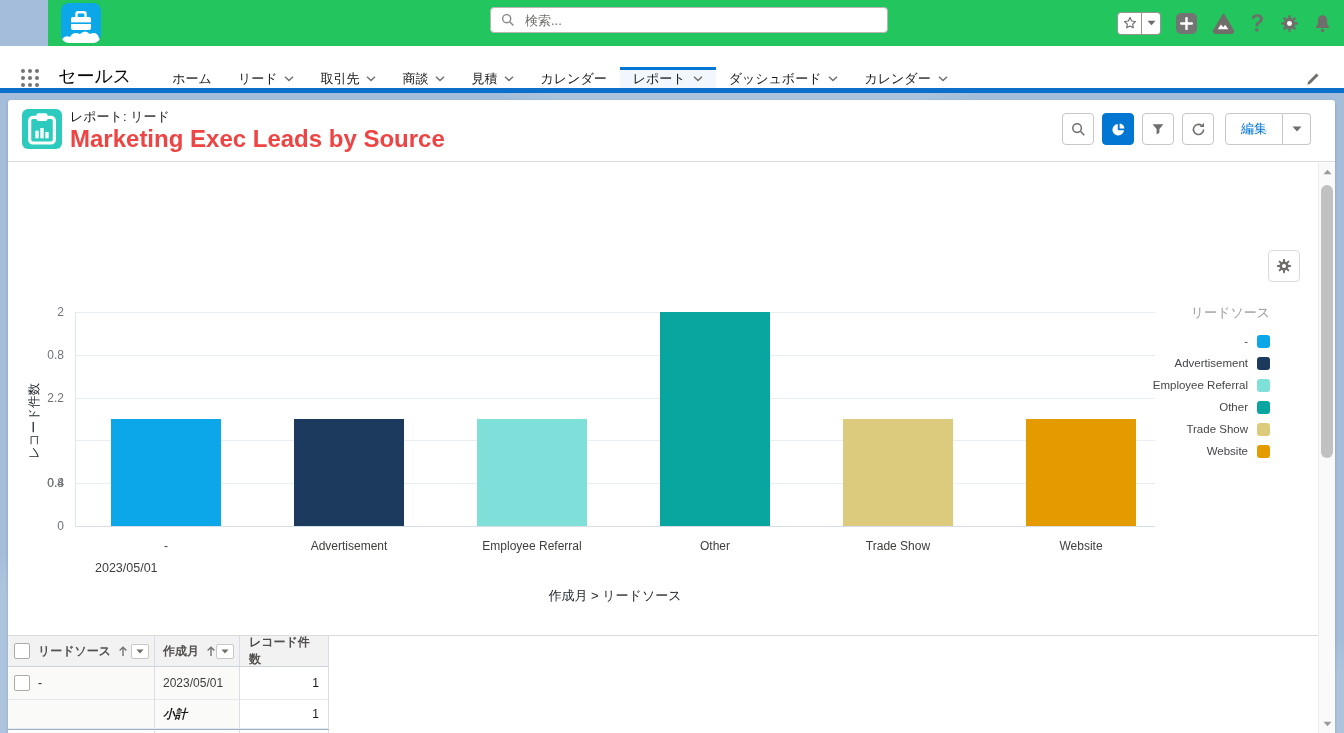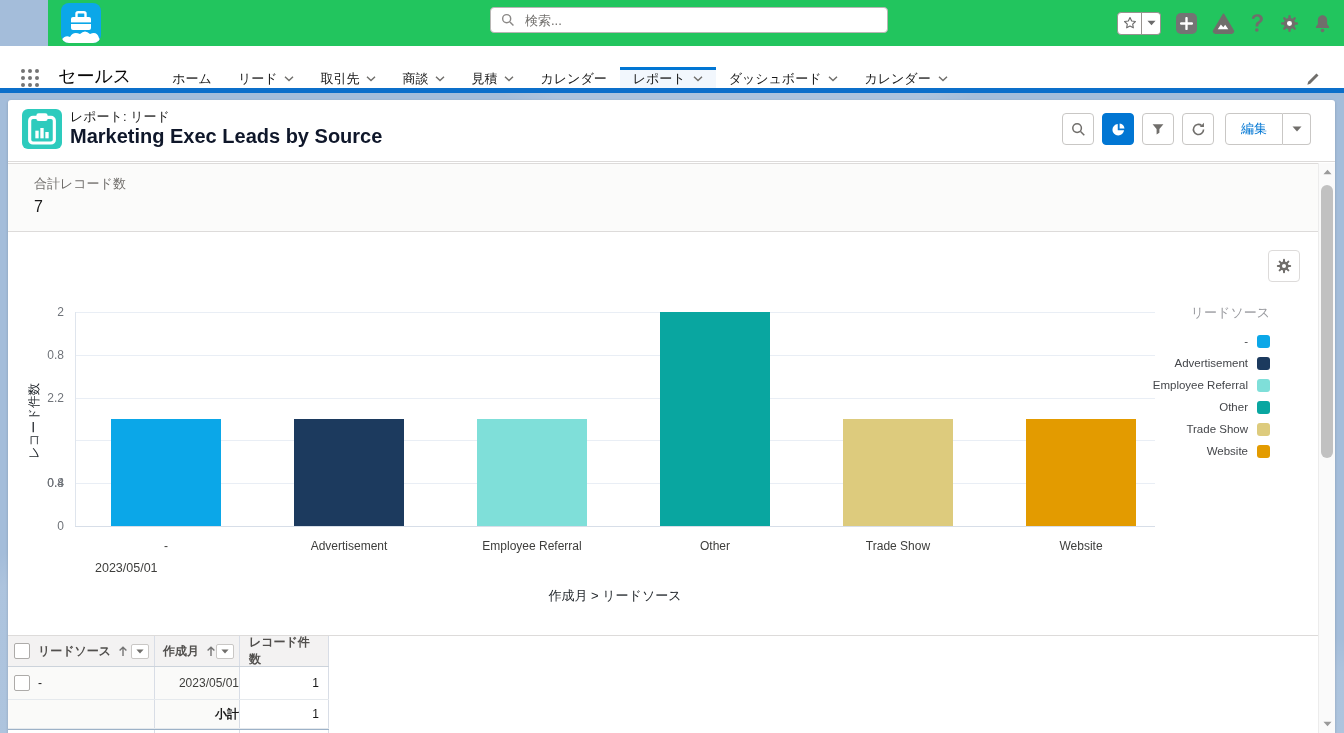--- a/index.html
+++ b/index.html
@@ -32,21 +32,21 @@
   .nav-tabs{display:flex;align-items:stretch;flex:1;}
   .nav-tab{display:flex;align-items:center;gap:7px;padding:0 13px;font-size:13px;color:#181818;cursor:pointer;border-top:3px solid transparent;box-sizing:border-box;white-space:nowrap;}
   .nav-tab.active{background:#f2f7fd;border-top:3px solid #0176d3;}
   .nav-edit{margin-right:18px;display:flex;align-items:center;background:none;border:none;cursor:pointer;}
   .dark-strip{position:absolute;top:88px;left:0;width:100%;height:5px;background:#0c6fca;}
   .main-panel{position:absolute;left:8px;top:100px;width:1327px;height:633px;background:#fff;border-radius:3px 3px 0 0;box-shadow:0 1px 3px rgba(0,0,0,0.18);}
   
   .report-head{position:absolute;top:0;left:0;width:100%;height:62px;border-bottom:1px solid #dddbda;box-sizing:border-box;}
   .report-icon{position:absolute;left:14px;top:9px;width:40px;height:40px;border-radius:6px;background:#2dcbbd;}
   .report-obj{position:absolute;left:62px;top:8px;font-size:13px;color:#181818;}
-  .report-title{position:absolute;left:62px;top:25px;font-size:20px;font-weight:700;color:#0f172a;}
+  .report-title{position:absolute;left:62px;top:25px;font-size:24px;font-weight:700;color:#ef4444;}
   .report-actions{position:absolute;right:24px;top:13px;display:flex;align-items:center;gap:8px;}
   .btn{height:32px;background:#fff;border:1px solid #c9c7c5;border-radius:4px;font-size:13px;color:#0176d3;display:flex;align-items:center;justify-content:center;cursor:pointer;font-family:inherit;box-sizing:border-box;}
   .btn-text{padding:0 16px;gap:7px;}
   .btn-icon{width:32px;padding:0;}
   .btn-icon.active-blue{background:#0176d3;border-color:#0176d3;}
   .split-main{border-radius:4px 0 0 4px;padding:0 15px;}
   .split-caret{border-radius:0 4px 4px 0;border-left:none;width:28px;padding:0;}
   .gap-right{margin-right:3px;}
   
   .summary{position:absolute;top:63px;left:0;width:1310px;height:67px;background:#fbfbfa;border-top:1px solid #dddbda;border-bottom:1px solid #dddbda;box-sizing:content-box;}
@@ -67,30 +67,30 @@
   .legend{position:absolute;right:48px;top:72px;width:260px;}
   .legend-title{font-size:13px;color:#9a9ba0;text-align:right;height:17px;margin-bottom:9px;}
   .legend-item{display:flex;justify-content:flex-end;align-items:center;height:22px;cursor:pointer;}
   .legend-item span{font-size:11.5px;color:#44464a;}
   .legend-swatch{width:13px;height:13px;border-radius:3px;margin-left:9px;flex:0 0 auto;}
   
   .report-table{position:absolute;top:535px;left:0;width:1310px;border-top:1px solid #dddbda;}
   .t-row{display:flex;width:321px;box-sizing:border-box;}
   .t-cell{box-sizing:border-box;border-right:1px solid #d8dde6;display:flex;align-items:center;font-size:12px;color:#181818;overflow:hidden;}
   .c0{width:147px;padding-left:6px;}
-  .c1{width:85px;padding-left:8px;justify-content:flex-end;}
+  .c1{width:85px;padding-left:8px;}
   .c2{width:89px;padding:0 9px;justify-content:flex-end;}
   .t-head{height:31px;background:#f3f2f2;border-bottom:1px solid #ccd3db;}
   .t-head .t-cell{font-weight:700;color:#514f4d;}
   .t-head .c2{justify-content:flex-start;}
   .t-body-row{height:33px;border-bottom:1px solid #e5e9ed;}
   .t-sub-row{height:29px;}
   .cell-gray{background:#fafaf9;}
   .cell-white{background:#fff;}
-  .bold{font-weight:700;}
+  .bold{font-weight:700;font-style:italic;}
   .muted{color:#3e3e3c;}
   .checkbox{width:14px;height:14px;border:1px solid #adaba9;border-radius:2px;background:#fff;flex:0 0 auto;cursor:pointer;}
   .hd-label{margin-left:8px;}
   .sort-arrow{margin-left:7px;display:flex;}
   .menu-btn{margin-left:auto;margin-right:5px;width:18px;height:15px;border:1px solid #c9c7c5;border-radius:2px;background:#fff;display:flex;align-items:center;justify-content:center;padding:0;cursor:pointer;}
   .strong-border{width:321px;height:1px;background:#9db2c8;}
   .sliver{height:3px;}
   
   .vscroll{position:absolute;left:1310px;top:63px;width:17px;height:570px;background:#fafafa;border-left:1px solid #ececec;box-sizing:border-box;}
   .vthumb{position:absolute;left:2px;top:22px;width:12px;height:273px;background:#c1c1c1;border-radius:6px;cursor:pointer;}
@@ -298,24 +298,20 @@
         </button>
         <button class="btn split-caret">
           <svg width="10" height="6" viewBox="0 0 10 6">
               <path d="M0.5 0.5l4.5 5 4.5-5z" fill="#706e6b"></path>
             </svg>
         </button>
       </div>
     </div>
   </section>
 
-  <section class="summary">
-    <div class="summary-label">合計レコード数</div>
-    <div class="summary-value">7</div>
-  </section>
 
   <section class="chart-section">
     <button class="gear-btn">
       <svg width="16" height="16" viewBox="0 0 16 16">
           <g fill="#706e6b">
             <rect x="7" y="0.8" width="2" height="14.4" rx="1"></rect>
             <rect x="7" y="0.8" width="2" height="14.4" rx="1" transform="rotate(45 8 8)"></rect>
             <rect x="7" y="0.8" width="2" height="14.4" rx="1" transform="rotate(90 8 8)"></rect>
             <rect x="7" y="0.8" width="2" height="14.4" rx="1" transform="rotate(135 8 8)"></rect>
             <circle cx="8" cy="8" r="4.6"></circle>

